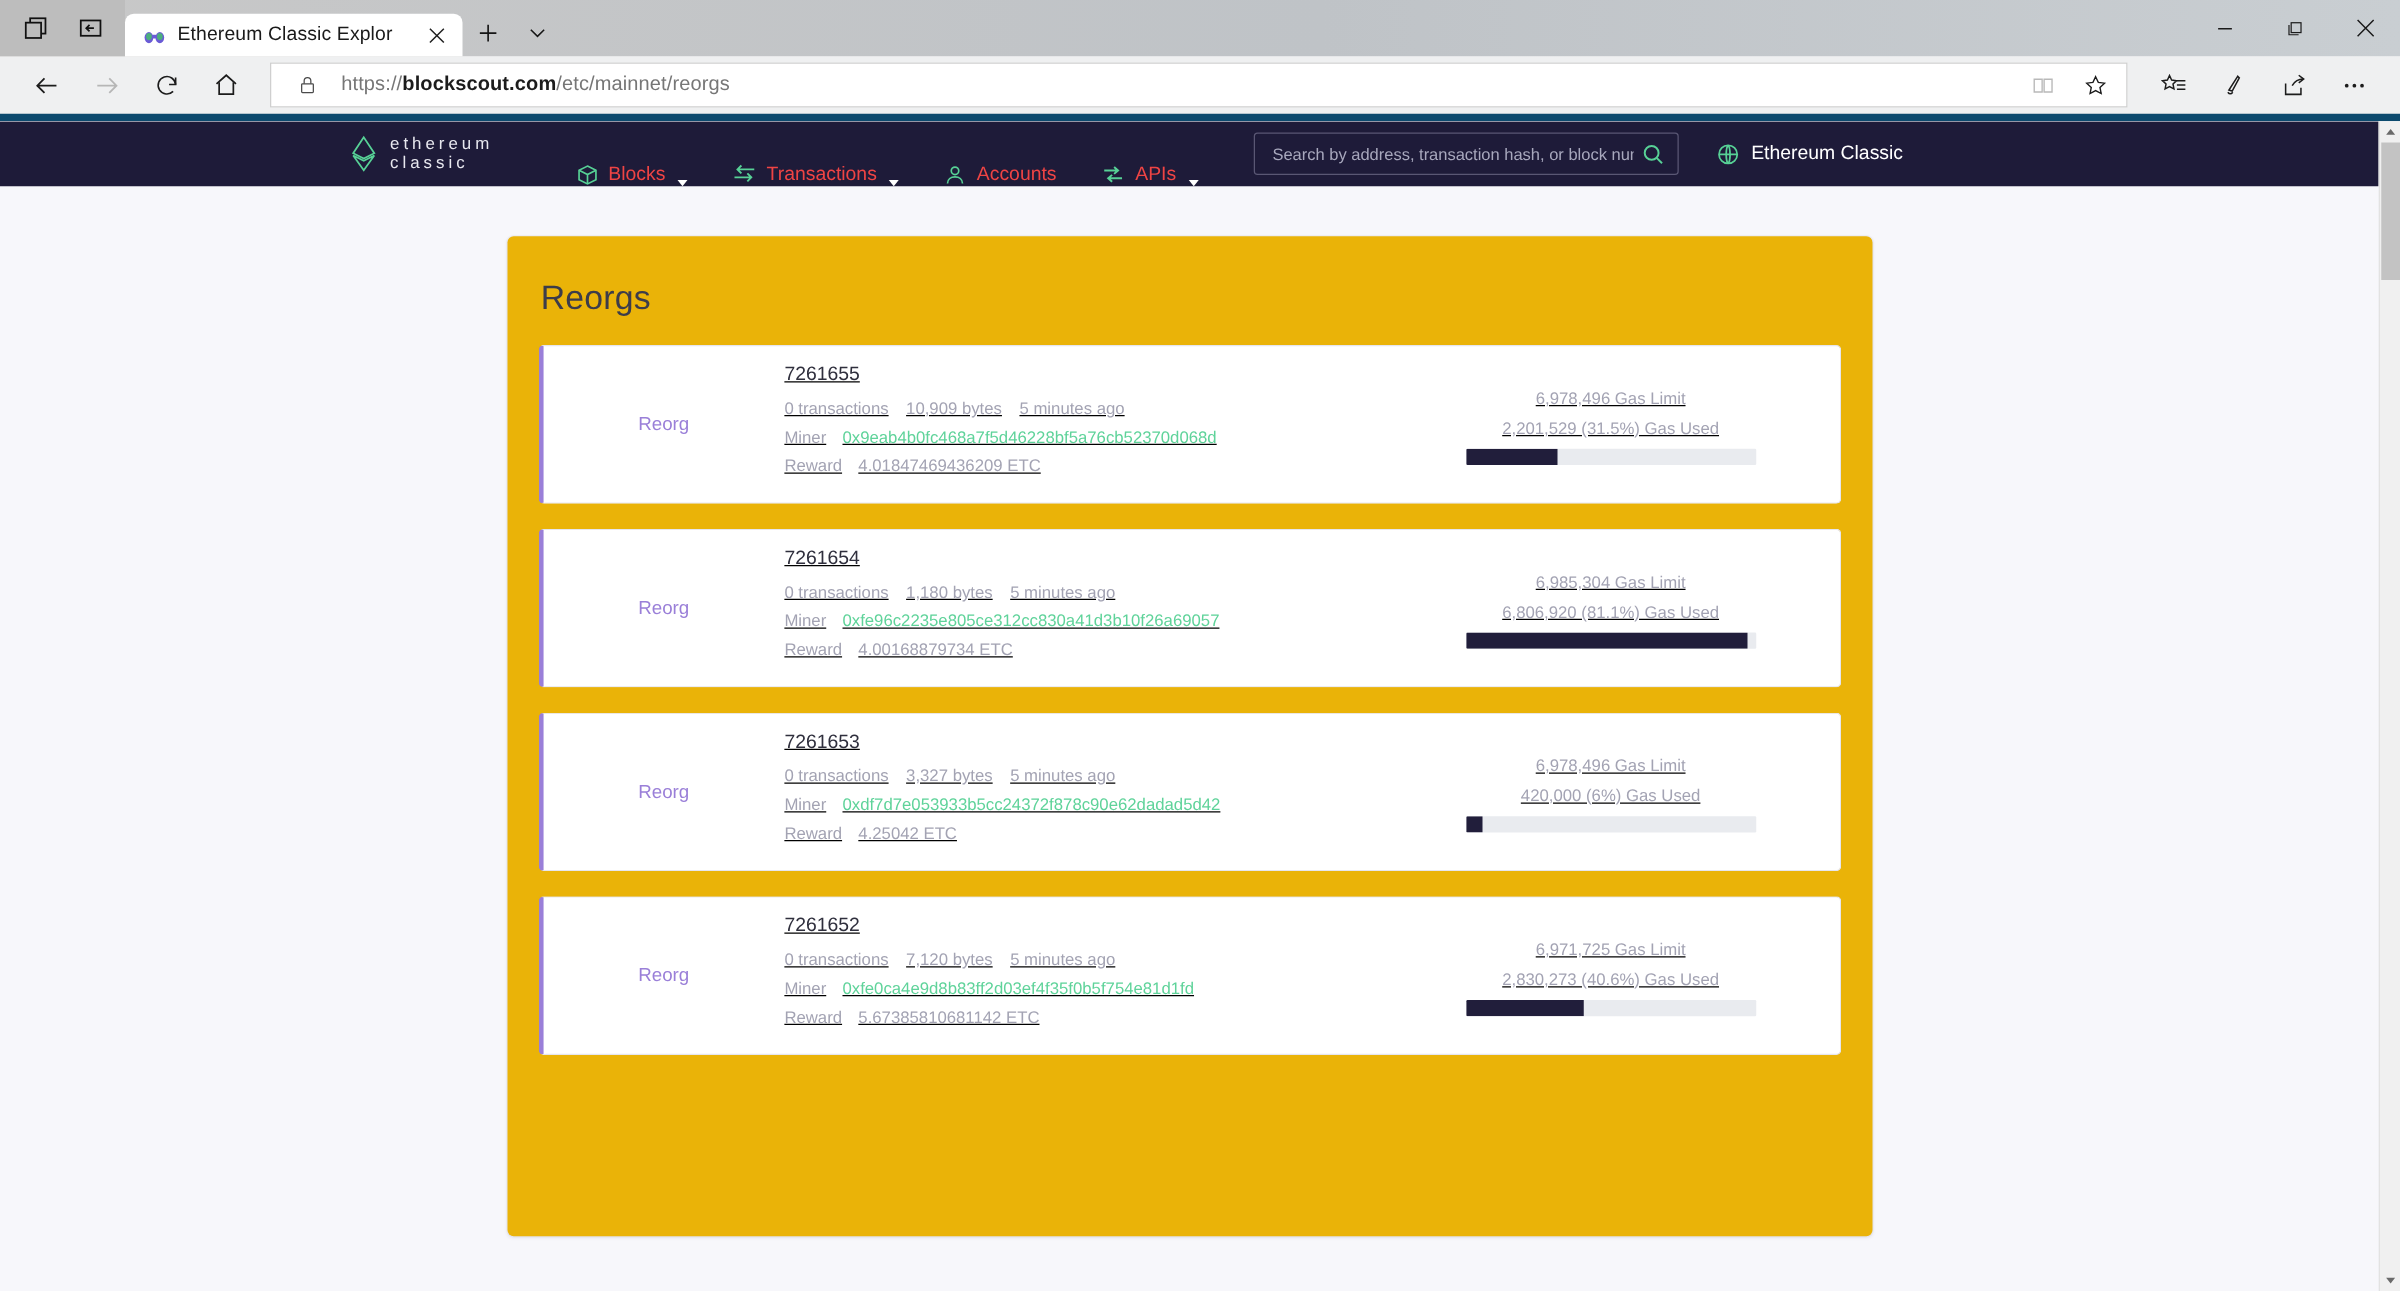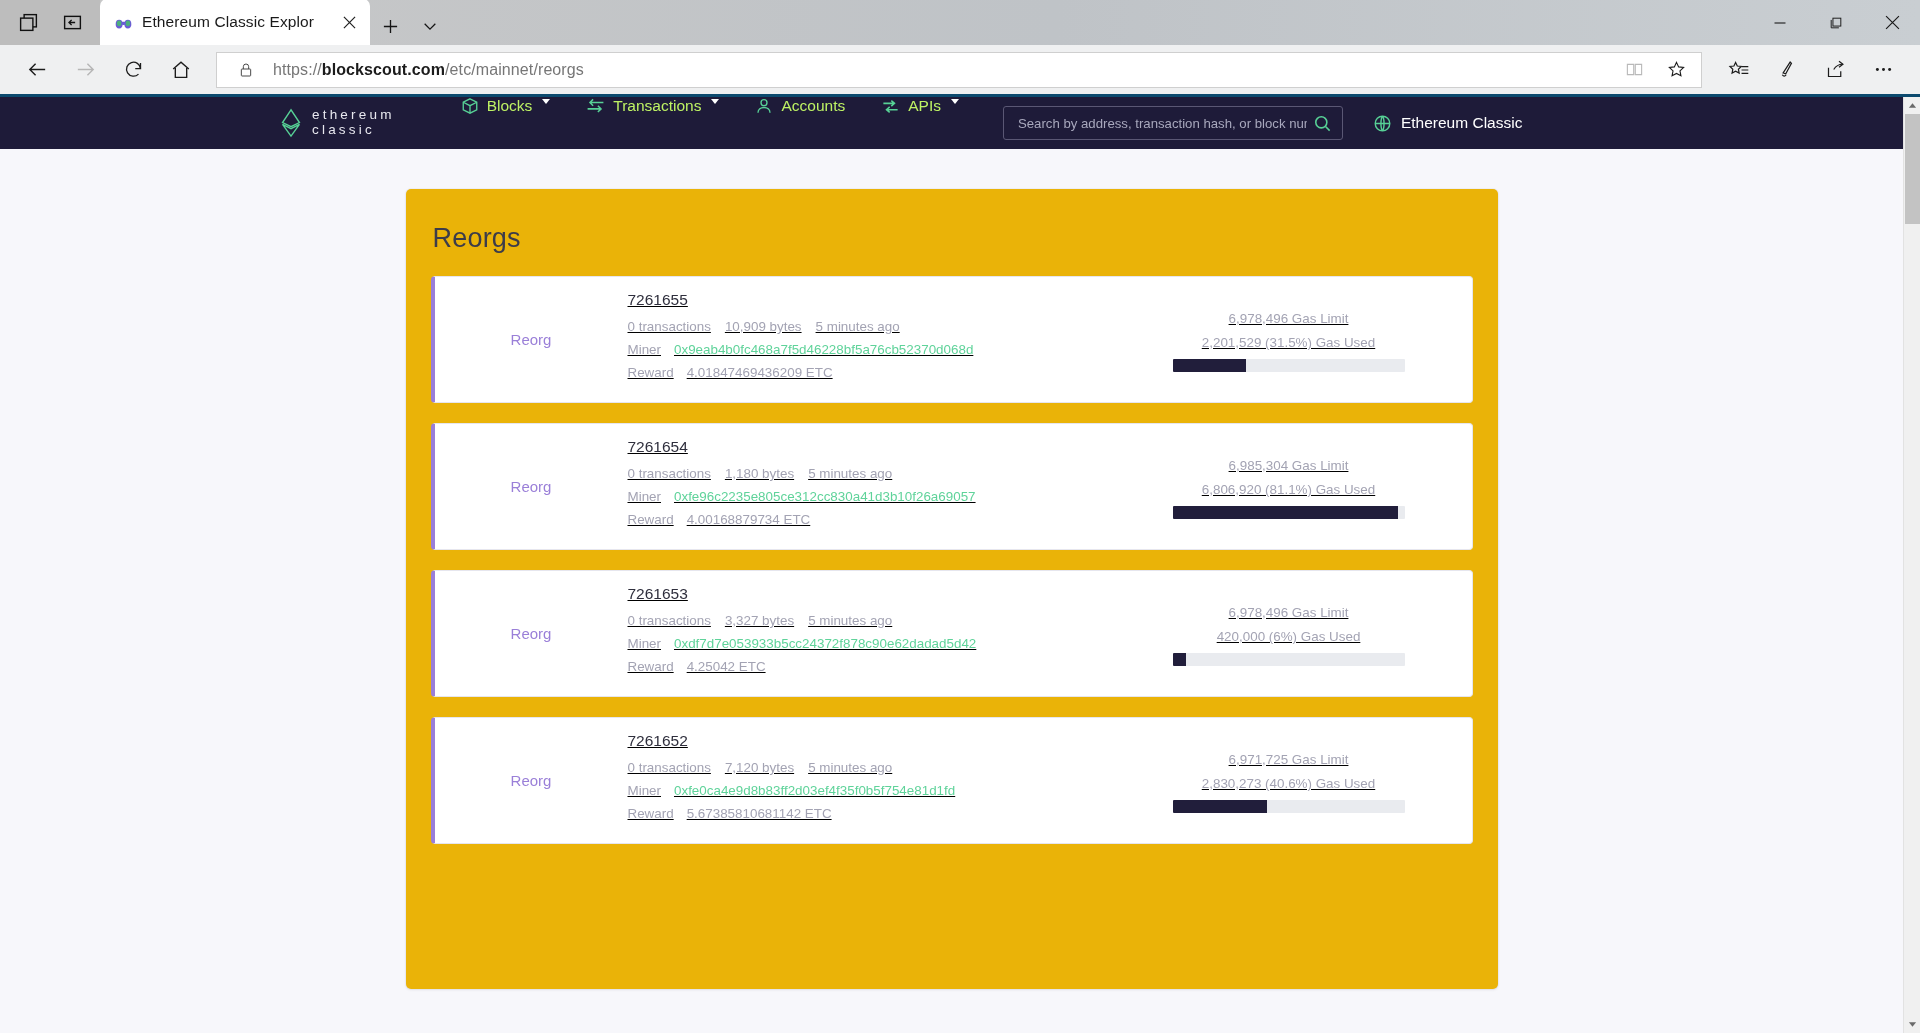--- a/index.html
+++ b/index.html
@@ -15,40 +15,40 @@
   .titlebar {
     height: 45px; background: linear-gradient(to right,#c8c8c8,#bfc3c7 55%,#c9ced2);
     display: flex; align-items: flex-end; flex-shrink: 0; position: relative;
   }
   .tb-left-btns { display: flex; align-items: center; height: 45px; padding: 0 6px; background:#bdbdbd; }
   .tb-icon-btn {
     width: 44px; height: 38px; display: flex; align-items: center; justify-content: center;
     color: #111;
   }
   .tab {
-    height: 46px; min-width: 270px; max-width: 270px; background: #fff;
+    height: 34px; min-width: 270px; max-width: 270px; background: #fff;
     border-top-left-radius: 7px; border-top-right-radius: 7px;
     display: flex; align-items: center; padding: 0 8px 0 14px; gap: 9px;
     position: relative;
   }
   .tab-favicon { width: 19px; height: 19px; flex-shrink: 0; }
   .tab-title {
     font-size: 15.5px; color: #1a1a1a; white-space: nowrap; overflow: hidden;
     flex: 1; letter-spacing: .1px;
   }
   .tab-close { width: 26px; height: 26px; display: flex; align-items: center; justify-content: center; color:#222; flex-shrink:0; }
   .newtab, .tabmenu {
     width: 40px; height: 38px; display: flex; align-items: center; justify-content: center; color: #151515;
   }
   .win-ctrls { position: absolute; right: 0; top: 0; height: 45px; display: flex; }
   .win-btn { width: 56px; height: 45px; display: flex; align-items: center; justify-content: center; color: #1a1a1a; }
 
   .navbar-chrome {
     height: 52px; background: #eff0f1; display: flex; align-items: center;
-    padding: 0 14px; gap: 2px; flex-shrink: 0; border-bottom: 3px solid #0c4a6e;
+    padding: 0 14px; gap: 2px; flex-shrink: 0; border-bottom: 6px solid #0c4a6e;
   }
   .nav-btn {
     width: 46px; height: 40px; display: flex; align-items: center; justify-content: center;
     color: #1c1c1c;
   }
   .nav-btn.disabled { color: #b6b6b6; }
   .urlbar {
     flex: 1; height: 36px; background: #fff; border: 1px solid #cfcfcf;
     display: flex; align-items: center; padding: 0 10px 0 14px; margin: 0 12px 0 10px;
     gap: 12px;
@@ -66,21 +66,21 @@
   .site-nav {
     height: 52px; background: #1e1b39; display: flex; align-items: center;
     padding-left: 280px; gap: 0;
   }
   .brand { display: flex; align-items: center; gap: 10px; margin-right: 48px; }
   .brand-text { display: flex; flex-direction: column; line-height: 1.08; }
   .brand-text span {
     color: #e8e8ef; font-size: 13.5px; letter-spacing: 3.2px; font-weight: 300;
   }
   .nav-item {
-    display: flex; align-items: flex-start; gap: 8px; color: #bef264; font-size: 15.5px;
+    display: flex; align-items: flex-end; gap: 8px; color: #ef4444; font-size: 15.5px;
     padding: 0 18px; height: 52px; white-space: nowrap;
   }
   .nav-item .caret {
     width: 0; height: 0; border-left: 4.5px solid transparent; border-right: 4.5px solid transparent;
     border-top: 5.5px solid #fff; margin-left: 2px; margin-top: 2px;
   }
   .nav-icon { display: flex; align-items: center; color: #57d196; }
   .search-wrap {
     margin-left: 26px; width: 340px; height: 34px; border: 1px solid #5a5774;
     border-radius: 3px; display: flex; align-items: center; padding: 0 10px 0 14px;

